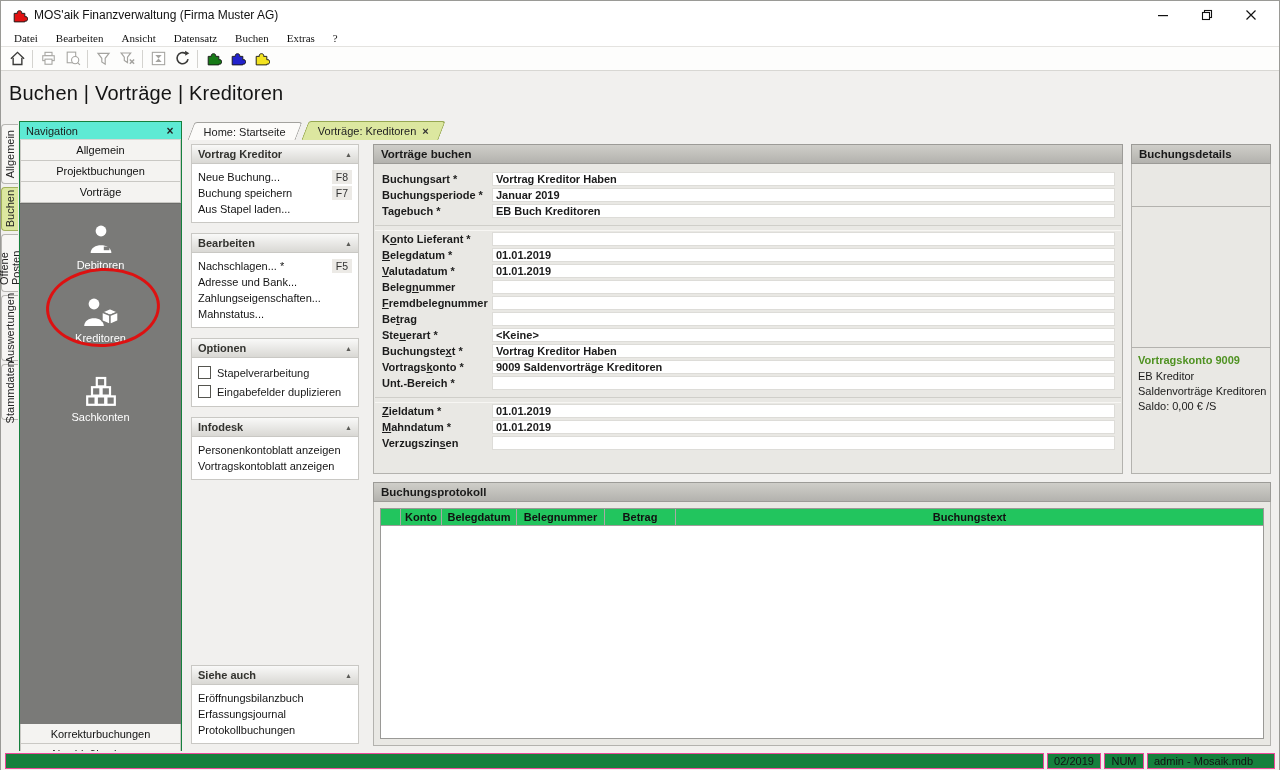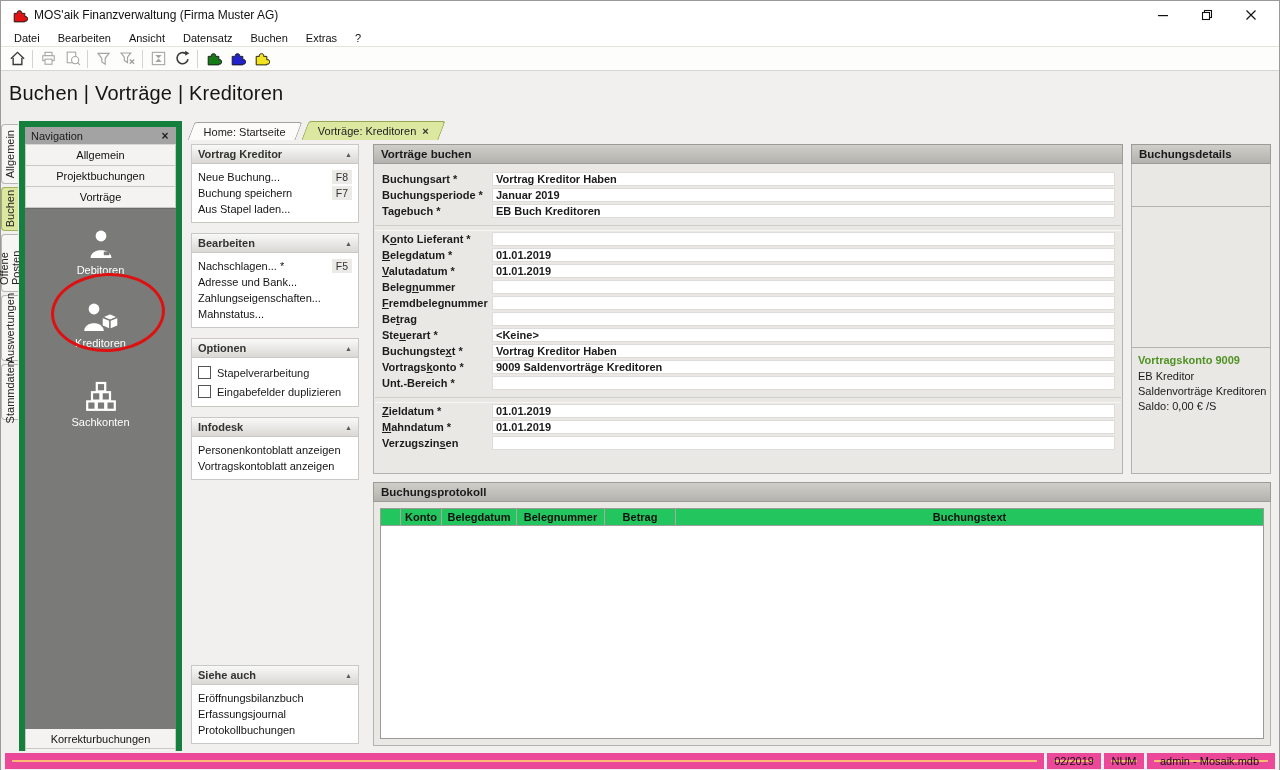--- a/index.html
+++ b/index.html
@@ -9,21 +9,21 @@
 
   
   .titlebar{position:absolute;left:0;top:0;width:100%;height:28px;background:#fff;display:flex;align-items:center;padding:0 6px;}
   .titlebar .appicon{width:17px;height:17px;margin:0 6px 0 4px;display:flex;align-items:center;}
   .titlebar .wtitle{font-size:12px;color:#111;}
   .wincontrols{margin-left:auto;display:flex;}
   .winbtn{width:44px;height:26px;display:flex;align-items:center;justify-content:center;}
 
   
   .menubar{position:absolute;left:0;top:28px;width:100%;height:17px;background:#fff;display:flex;align-items:center;padding-left:4px;}
-  .menuitem{padding:2px 9px;color:#111;}
+  .menuitem{padding:2px 9px;color:#111;font-family:Liberation Serif, serif;}
 
   
   .toolbar{position:absolute;left:0;top:45px;width:100%;height:25px;background:#fdfdfc;border-top:1px solid #e4e3e0;border-bottom:1px solid #d8d7d3;display:flex;align-items:center;padding-left:4px;}
   .tbtn{width:24px;height:22px;display:flex;align-items:center;justify-content:center;}
   .tsep{width:1px;height:18px;background:#d4d3cf;margin:0 3px;}
 
   
   .pageband{position:absolute;left:0;top:70px;width:100%;height:46px;background:#f1f0ee;}
   .pagetitle{font-size:20px;font-weight:400;color:#141414;padding:11px 0 0 8px;letter-spacing:.2px;}
 
@@ -31,21 +31,21 @@
   .main{position:absolute;left:0;top:116px;width:100%;height:634px;background:#f1f0ee;}
 
   
   .sidetabs{position:absolute;left:0;top:7px;width:18px;}
   .sidetab{width:17px;margin-bottom:3px;border:1px solid #b7b6b2;border-right:none;border-radius:4px 0 0 4px;
     background:#f7f6f4;display:flex;align-items:center;justify-content:center;}
   .sidetab span{writing-mode:vertical-rl;transform:rotate(180deg);font-size:11px;color:#222;padding:6px 0;}
   .sidetab.active{background:var(--active-tab,#d9e69e);border-color:#a3b25c;}
 
   
-  .navpanel{position:absolute;left:18px;top:4px;width:163px;height:630px;background:#a3a3a3;border:6px solid #15803d;}
+  .navpanel{position:absolute;left:18px;top:4px;width:163px;height:630px;background:#5eead4;border:1px solid #15803d;}
   .navheader{height:18px;display:flex;align-items:center;padding:0 3px 0 6px;border-bottom:1px solid #d8d7d3;}
   .navheader .nlabel{flex:1;}
   .nhicon{width:16px;height:15px;display:flex;align-items:center;justify-content:center;color:#222;font-weight:bold;}
   .navbtn{height:21px;border:1px solid #c9c8c4;border-top:none;background:#f4f3f1;display:flex;align-items:center;justify-content:center;color:#111;}
   .navdark{position:relative;height:521px;background:#7a7a78;border-top:1px solid #6b6b69;}
   .navitem{width:100%;padding-top:0;margin-top:14px;display:flex;flex-direction:column;align-items:center;}
   .navitem .nicon{height:38px;display:flex;align-items:flex-end;justify-content:center;}
   .navitem .ntext{color:#fff;margin-top:3px;}
   .ellipse{position:absolute;border:3px solid var(--ellipse,#dd1111);border-radius:50%;left:26px;top:64px;width:114px;height:79px;transform:rotate(-3deg);}
   .navbottom .navbtn{height:20px;}
@@ -97,21 +97,21 @@
   .protopanel{position:absolute;left:372px;top:365px;width:898px;height:264px;}
   .protobody{background:#e9e8e4;border:1px solid #b3b2ae;border-top:none;height:244px;padding:6px;}
   .grid{background:#22c55e;border:1px solid #9a9996;height:100%;display:flex;flex-direction:column;}
   .gridhead{display:flex;height:17px;border-bottom:1px solid #9f9e9a;}
   .gcell{border-right:1px solid #aaa9a5;display:flex;align-items:center;justify-content:center;font-weight:bold;color:#111;}
   .gcell:last-child{border-right:none;}
   .gridrows{flex:1;background:#fff;}
 
   
   .statusbar{position:absolute;left:0;top:750px;width:100%;height:20px;background:#f1f0ee;display:flex;align-items:center;gap:3px;padding:0 4px;}
-  .sbox{height:16px;background:#fdba74;border:7px solid #ec4899;display:flex;align-items:center;justify-content:center;padding:0 6px;color:#111;}
+  .sbox{height:16px;background:#15803d;border:1px solid #ec4899;display:flex;align-items:center;justify-content:center;padding:0 6px;color:#111;}
   .sspacer{flex:1;}
   .sbox.left{justify-content:flex-start;}
 </style>
 </head>
 <body>
 
 <div class="app">
 
   <div class="titlebar">
     <span class="appicon">

